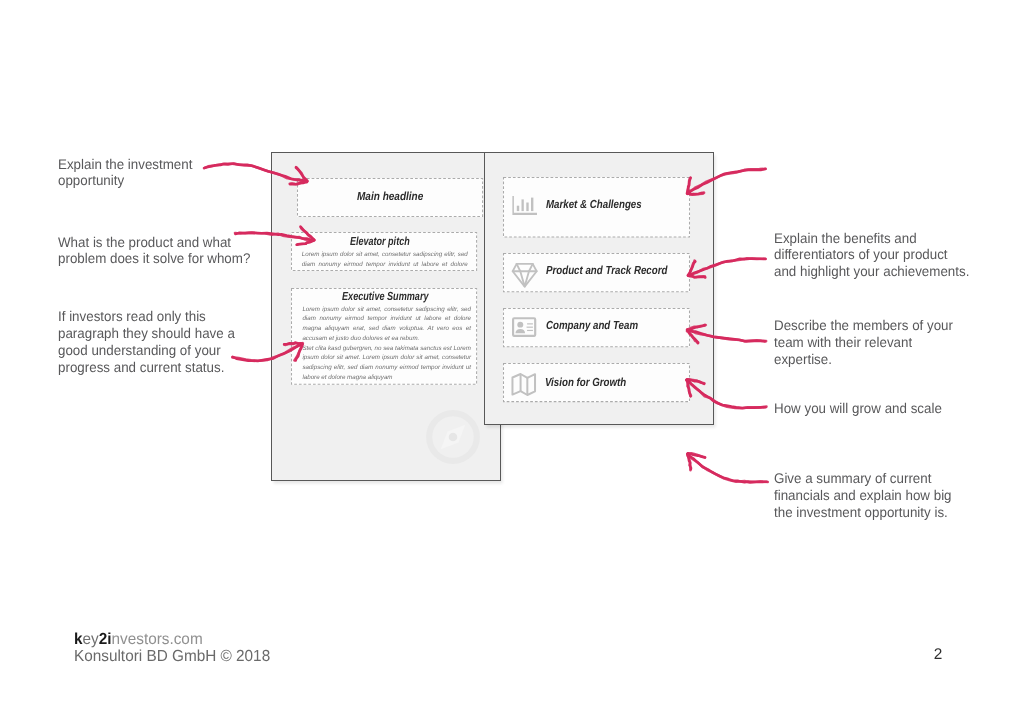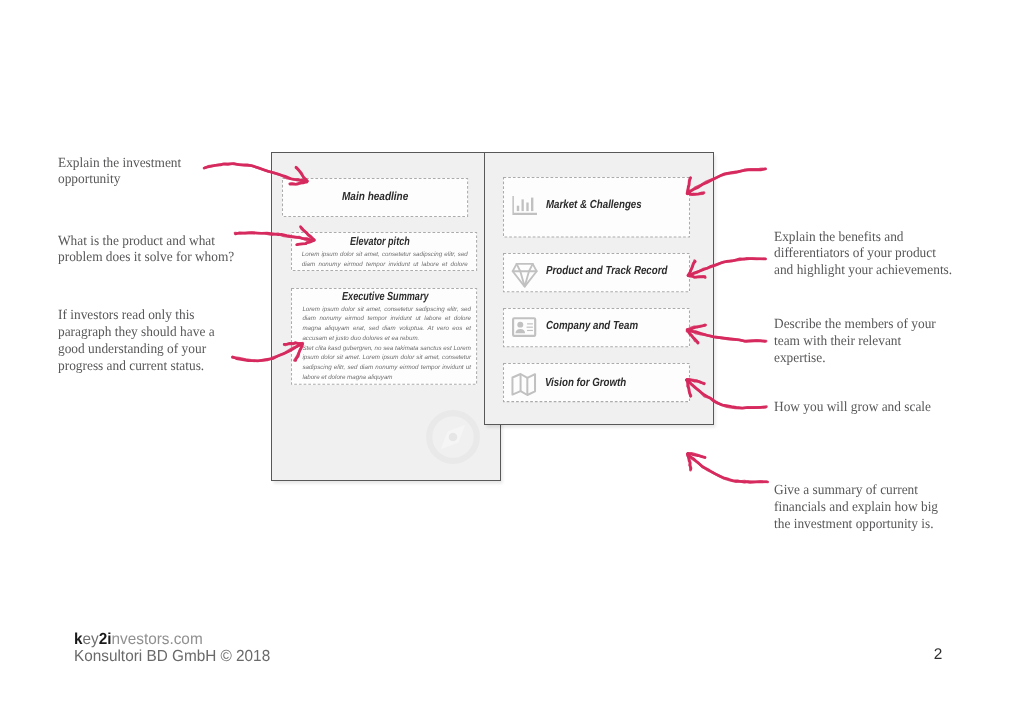--- a/index.html
+++ b/index.html
@@ -17,42 +17,42 @@
 
   
   .dashborder{position:absolute;left:0;top:0;width:100%;height:100%;pointer-events:none;}
   .dashborder rect{fill:none;stroke:#ababab;stroke-width:1.05;stroke-dasharray:2.7 2;}
   .dbox{position:absolute;background:#fdfdfd;box-sizing:border-box;}
   .dbox .h{position:absolute;font-style:italic;font-weight:bold;color:#2b2b2b;white-space:nowrap;display:inline-block;transform-origin:left top;}
   .dbox .body{font-style:italic;color:#6f6f6f;text-align:justify;transform:translateZ(0);}
   #box-exec .body.b1{top:16.5px;}
   #box-exec .body.b2{top:55.5px;}
 
-  #box-headline{left:10px;top:25.2px;width:186.1px;height:38.9px;}
+  #box-headline{left:25px;top:25.2px;width:186.1px;height:38.9px;}
   #box-headline .h{font-size:11.7px;left:60.1px;top:12.3px;transform:scaleX(0.858) translateZ(0);}
 
   #box-pitch{left:19.2px;top:79.4px;width:186.1px;height:39px;}
   #box-pitch .h{font-size:11.7px;left:58.7px;top:2.3px;transform:scaleX(0.772) translateZ(0);}
   #box-pitch .body{position:absolute;left:10.6px;top:17.5px;width:166px;font-size:6.2px;line-height:10px;text-align-last:justify;}
 
   #box-exec{left:19.2px;top:135px;width:186.1px;height:96.8px;}
   #box-exec .h{font-size:11.7px;left:50.8px;top:1.6px;transform:scaleX(0.779) translateZ(0);}
   #box-exec .body{position:absolute;left:11.2px;width:168.6px;font-size:6.2px;line-height:9.75px;}
 
   
   #watermark{position:absolute;left:154.3px;top:256.9px;width:54px;height:54px;}
 
   
   .ibox{position:absolute;left:18.4px;width:187px;background:#fdfdfd;box-sizing:border-box;}
   .ibox .ic{position:absolute;display:block;}
   .ibox .lbl{position:absolute;font-style:italic;font-weight:bold;font-size:11.7px;color:#2b2b2b;white-space:nowrap;
         display:inline-block;transform:scaleX(0.832) translateZ(0);transform-origin:left top;}
 
   
-  .anno{position:absolute;font-size:14px;line-height:16.8px;color:#58585a;white-space:nowrap;font-family:Liberation Serif, serif;}
+  .anno{position:absolute;font-size:14px;line-height:16.8px;color:#58585a;white-space:nowrap;}
   .anno > div{display:block;width:max-content;transform:scaleX(0.9545) translateZ(0);transform-origin:left center;}
 
   
   #footer{position:absolute;left:73.9px;top:630.6px;font-size:16px;line-height:17.3px;color:#6a6a6a;white-space:nowrap;}
   #footer > div{display:block;width:max-content;transform:scaleX(0.958) translateZ(0);transform-origin:left center;}
   #footer .brand b{color:#1a1a1a;font-weight:bold;}
   #footer .brand .mid{color:#6f6f6f;}
   #footer .brand .tail{color:#909090;}
   #pagenum{position:absolute;left:933.7px;top:647.7px;font-size:15.4px;line-height:14.9px;color:#2e2e2e;transform:translateZ(0);}
 
@@ -175,21 +175,21 @@
     <div>and highlight your achievements.</div>
   </div>
   <div class="anno" style="left:773.6px;top:317.3px">
     <div>Describe the members of your</div>
     <div>team with their relevant</div>
     <div>expertise.</div>
   </div>
   <div class="anno" style="left:773.6px;top:399.6px">
     <div>How you will grow and scale</div>
   </div>
-  <div class="anno" style="left:773.6px;top:483px">
+  <div class="anno" style="left:773.6px;top:470px">
     <div>Give a summary of current</div>
     <div>financials and explain how big</div>
     <div>the investment opportunity is.</div>
   </div>
 
   <div id="footer">
     <div class="brand"><b>k</b><span class="mid">ey</span><b>2i</b><span class="tail">nvestors.com</span></div>
     <div>Konsultori BD GmbH © 2018</div>
   </div>
   <div id="pagenum">2</div>

